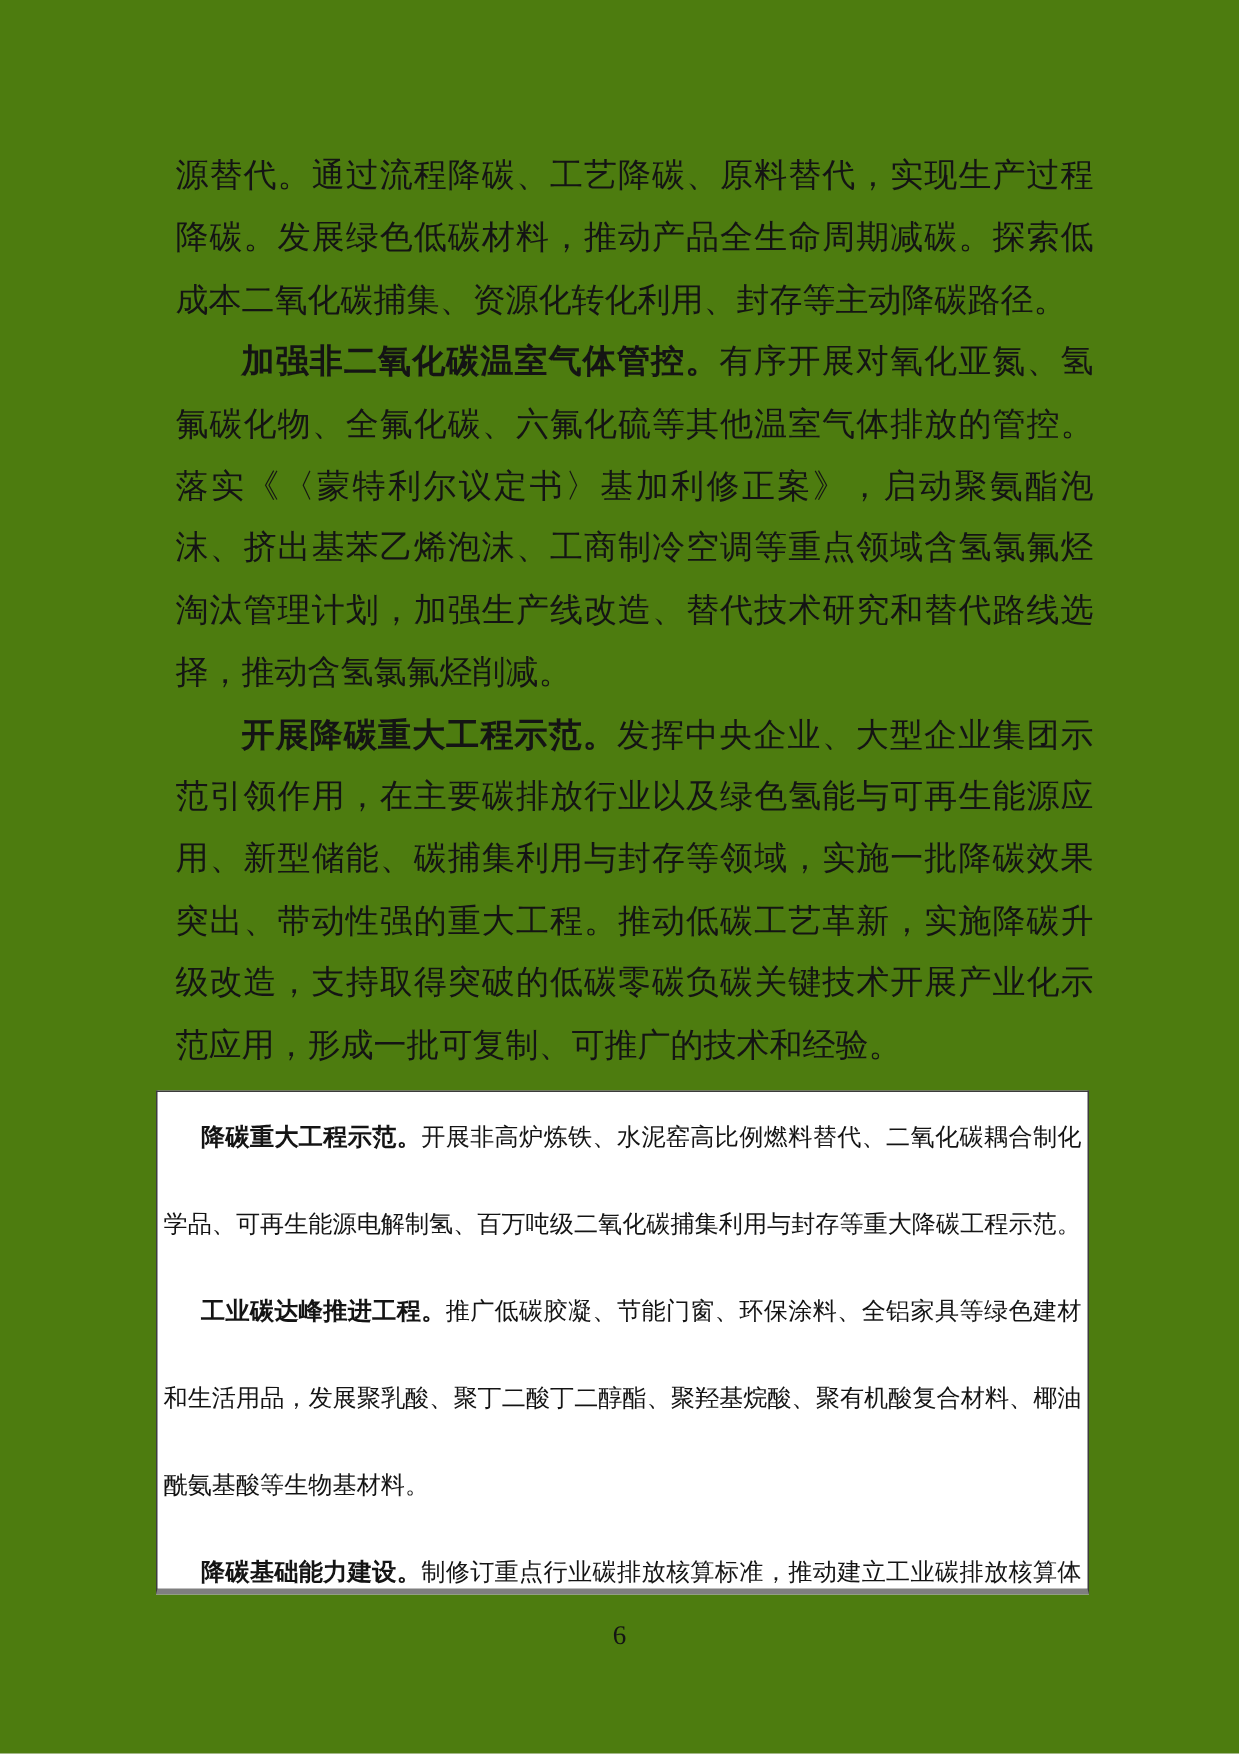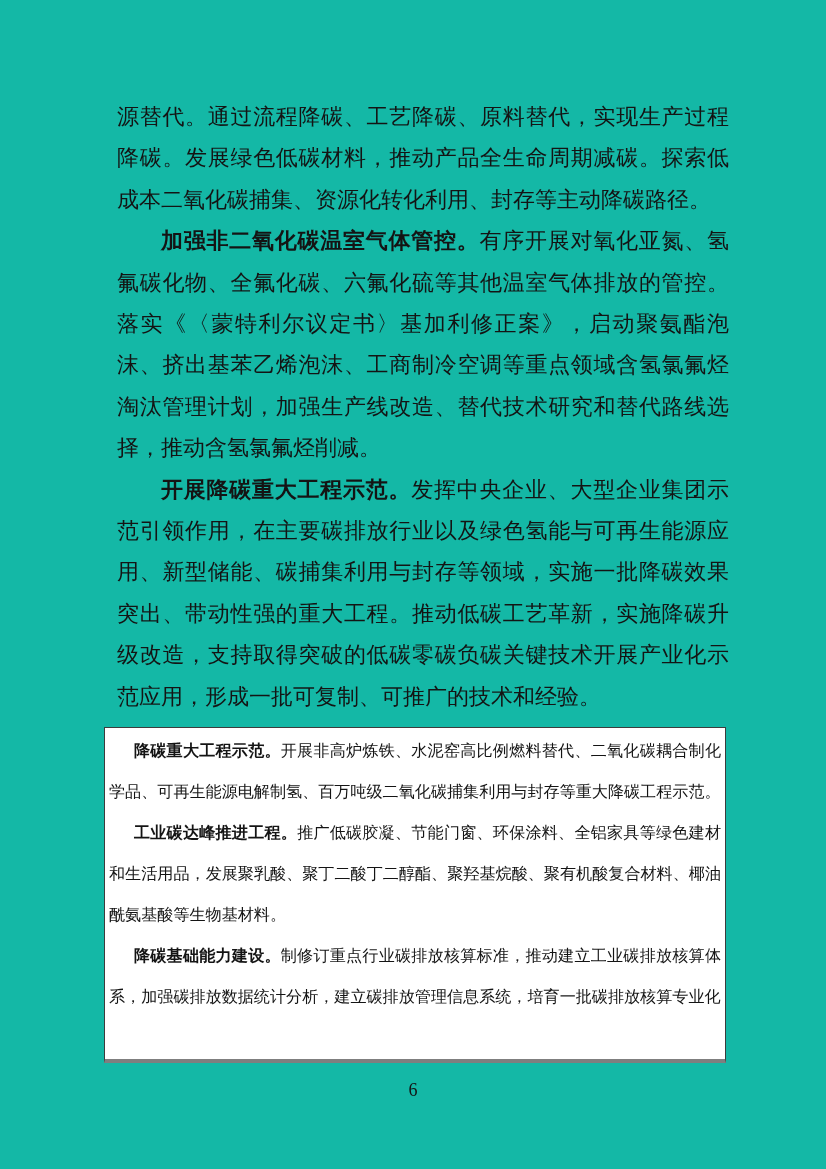--- a/index.html
+++ b/index.html
@@ -1,20 +1,20 @@
 <!DOCTYPE html>
 <html><head>
 <meta charset="utf-8">
 <style>
   html, body { margin: 0; padding: 0; background: #e8e8e8; }
   .page {
     position: relative;
     width: 826px;
     height: 1169px;
-    background: #14b8a6;
+    background: #4d7c0f;
     font-family: "Liberation Serif", "DejaVu Serif", serif;
     color: #141414;
     overflow: hidden;
   }
   .body-text {
     position: absolute;
     left: 117px;
     top: 96px;
     width: 612px;
     font-size: 22px;
@@ -41,21 +41,21 @@
     line-height: 37px;
     text-align: center;
     font-weight: bold;
     font-size: 21px;
     border-bottom: 3px solid #7f7f7f;
     letter-spacing: 1px;
   }
   .box-body {
     padding: 2px 4px 0 4px;
     font-size: 16.1px;
-    line-height: 41px;
+    line-height: 58px;
     text-align: justify;
   }
   .box-body p { margin: 0; padding: 0; text-indent: 25px; }
   .page-footer {
     position: absolute;
     top: 1080px;
     left: 0;
     width: 100%;
     text-align: center;
     font-size: 18px;

